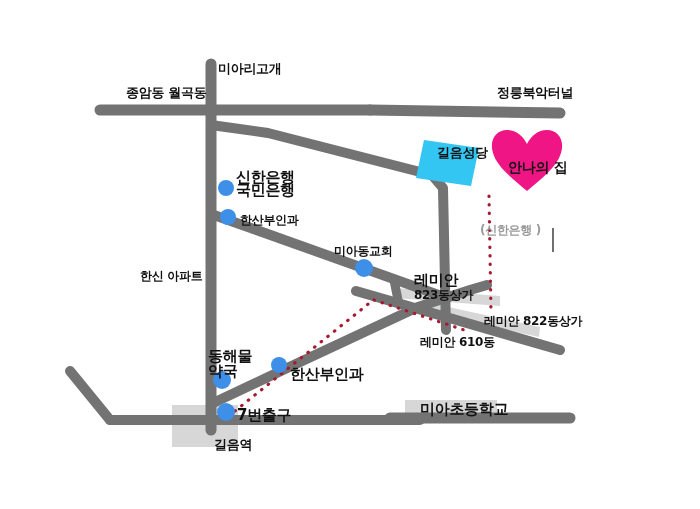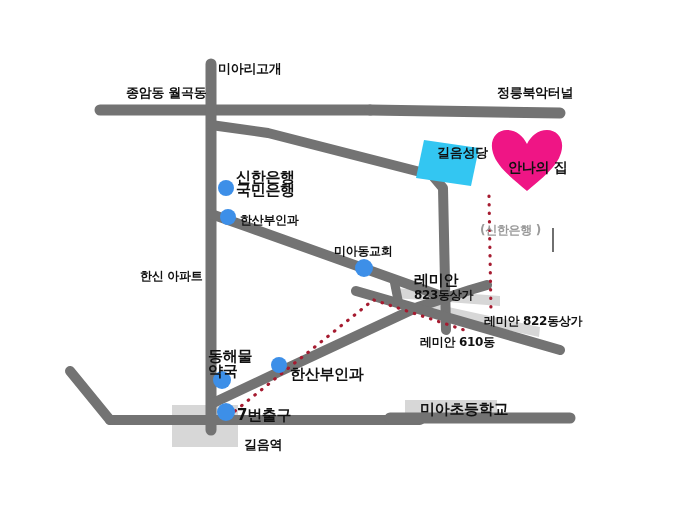--- a/index.html
+++ b/index.html
@@ -148,17 +148,17 @@
   <div class="lbl s12" style="left:420px; top:336px;">레미안 610동</div>
 
   <div class="lbl s11" style="left:208px; top:348px;">동해물</div>
 
   <div class="lbl s11" style="left:208px; top:363px;">약국</div>
 
   <div class="lbl s11" style="left:290px; top:366px;">한산부인과</div>
 
   <div class="lbl s11" style="left:237px; top:407px;">7번출구</div>
 
-  <div class="lbl s13" style="left:244px; top:438px;text-align:right;">길음역</div>
+  <div class="lbl s13" style="left:214px; top:438px;text-align:right;">길음역</div>
 
   <div class="lbl s11" style="left:420px; top:401px;">미아초등학교</div>
 
 </div>
 
 </body></html>

